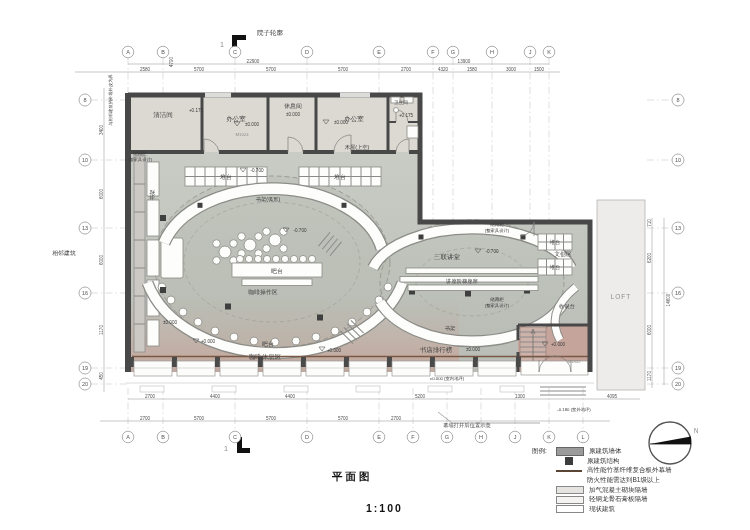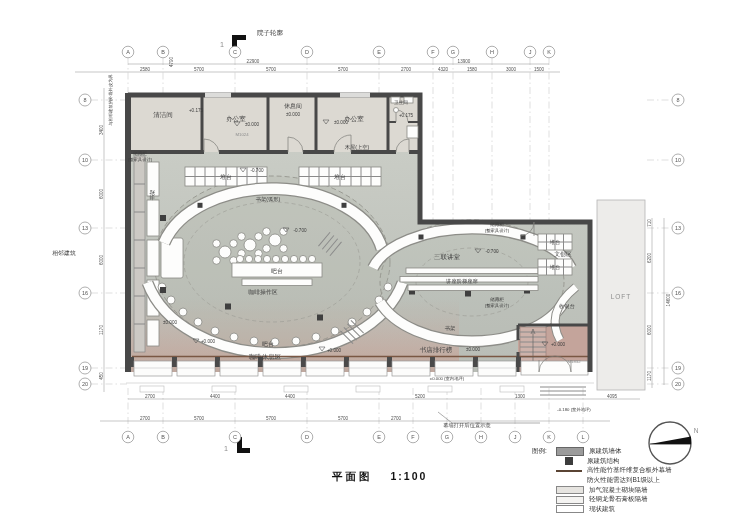--- a/index.html
+++ b/index.html
@@ -23,22 +23,22 @@
   .lg-title{width:24px;}
   .lg-sw{width:26px;height:7px;margin-right:5px;flex:0 0 auto;}
   .sw-wall{background:#9b9b9b;border:0.5px solid #666;}
   .sw-struct{width:8px;height:8px;margin-left:9px;margin-right:14px;background:#3c3c3c;}
   .sw-line{height:2.5px;background:#5a4434;}
   .sw-none{background:transparent;}
   .sw-box1{background:#e6e4e0;border:0.5px solid #888;height:6px;}
   .sw-box2{background:#f4f3f1;border:0.5px solid #888;height:6px;}
   .sw-box3{background:#ffffff;border:0.5px solid #888;height:6px;}
   #titlebar{position:absolute;left:332px;top:470px;font-weight:bold;font-size:10.5px;
-            color:#111;letter-spacing:3px;display:flex;gap:18px;}
-  #titlebar .scale{letter-spacing:2px;}
+            color:#111;letter-spacing:3px;display:flex;gap:18px;flex-direction:column;}
+  #titlebar .scale{letter-spacing:2px;margin-left:34px;}
 </style>
 </head>
 <body>
 
 <div id="canvas">
 
 <svg id="plan" width="750" height="530" viewBox="0 0 750 530">
   <defs>
     <linearGradient id="fg" x1="0" y1="0" x2="0" y2="1">
       <stop offset="0" stop-color="#c9ccc5"></stop>

